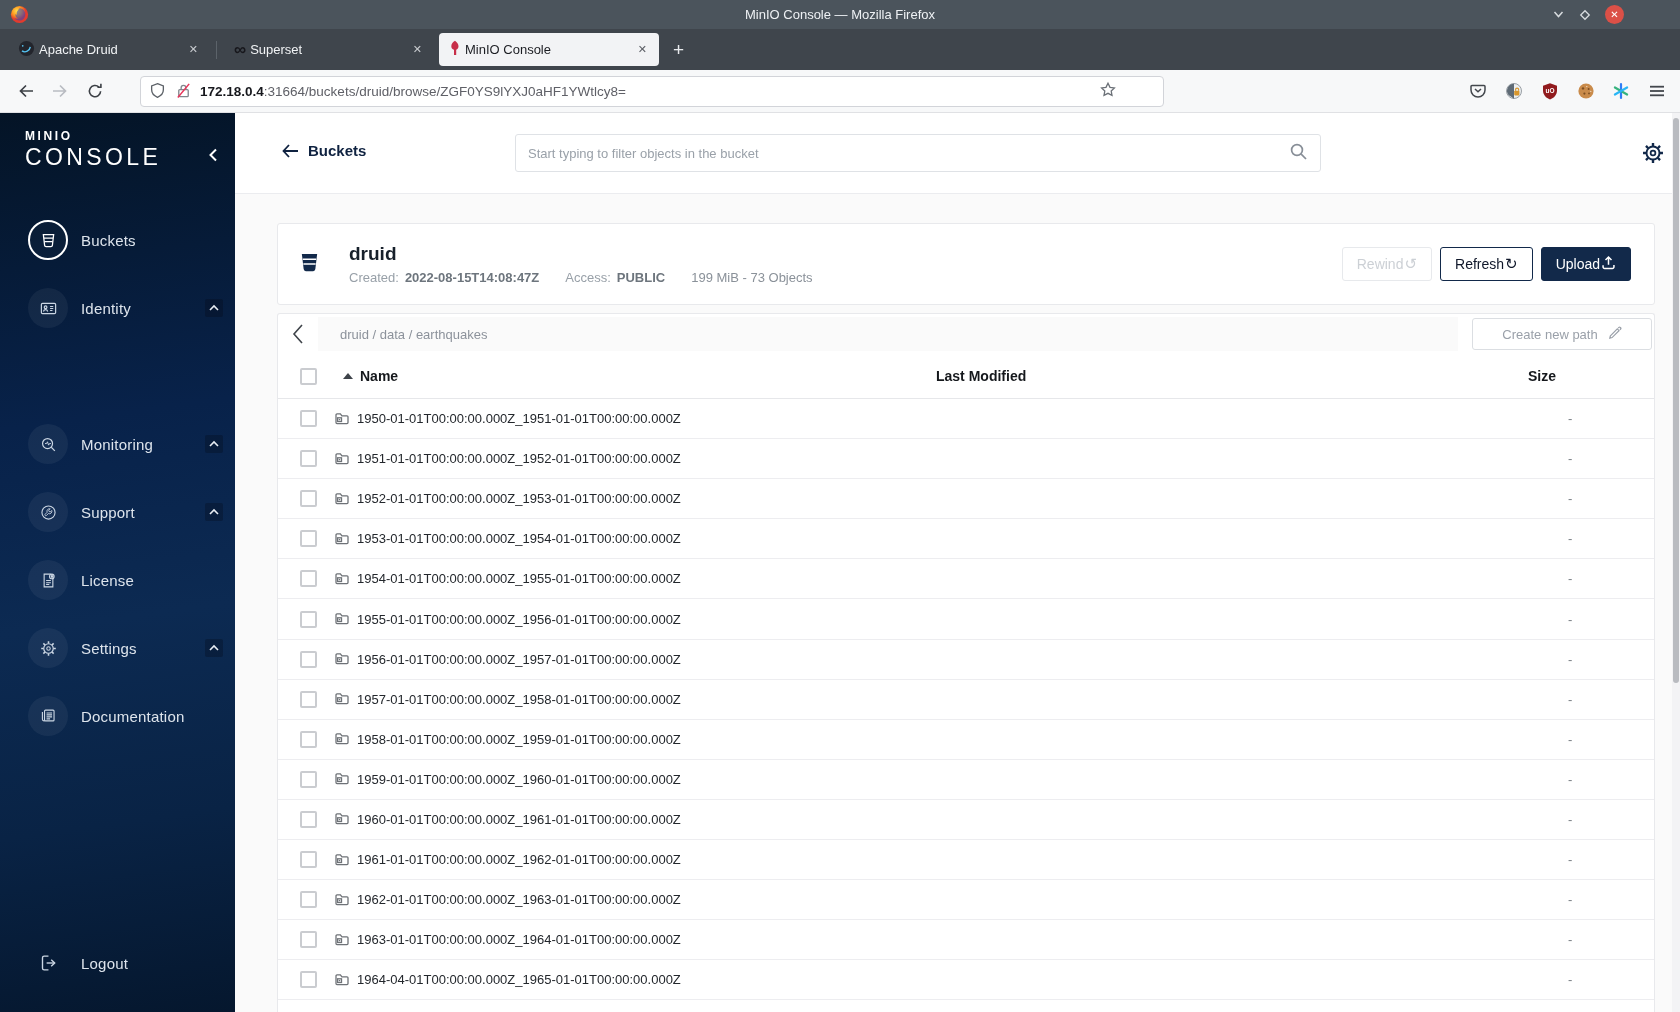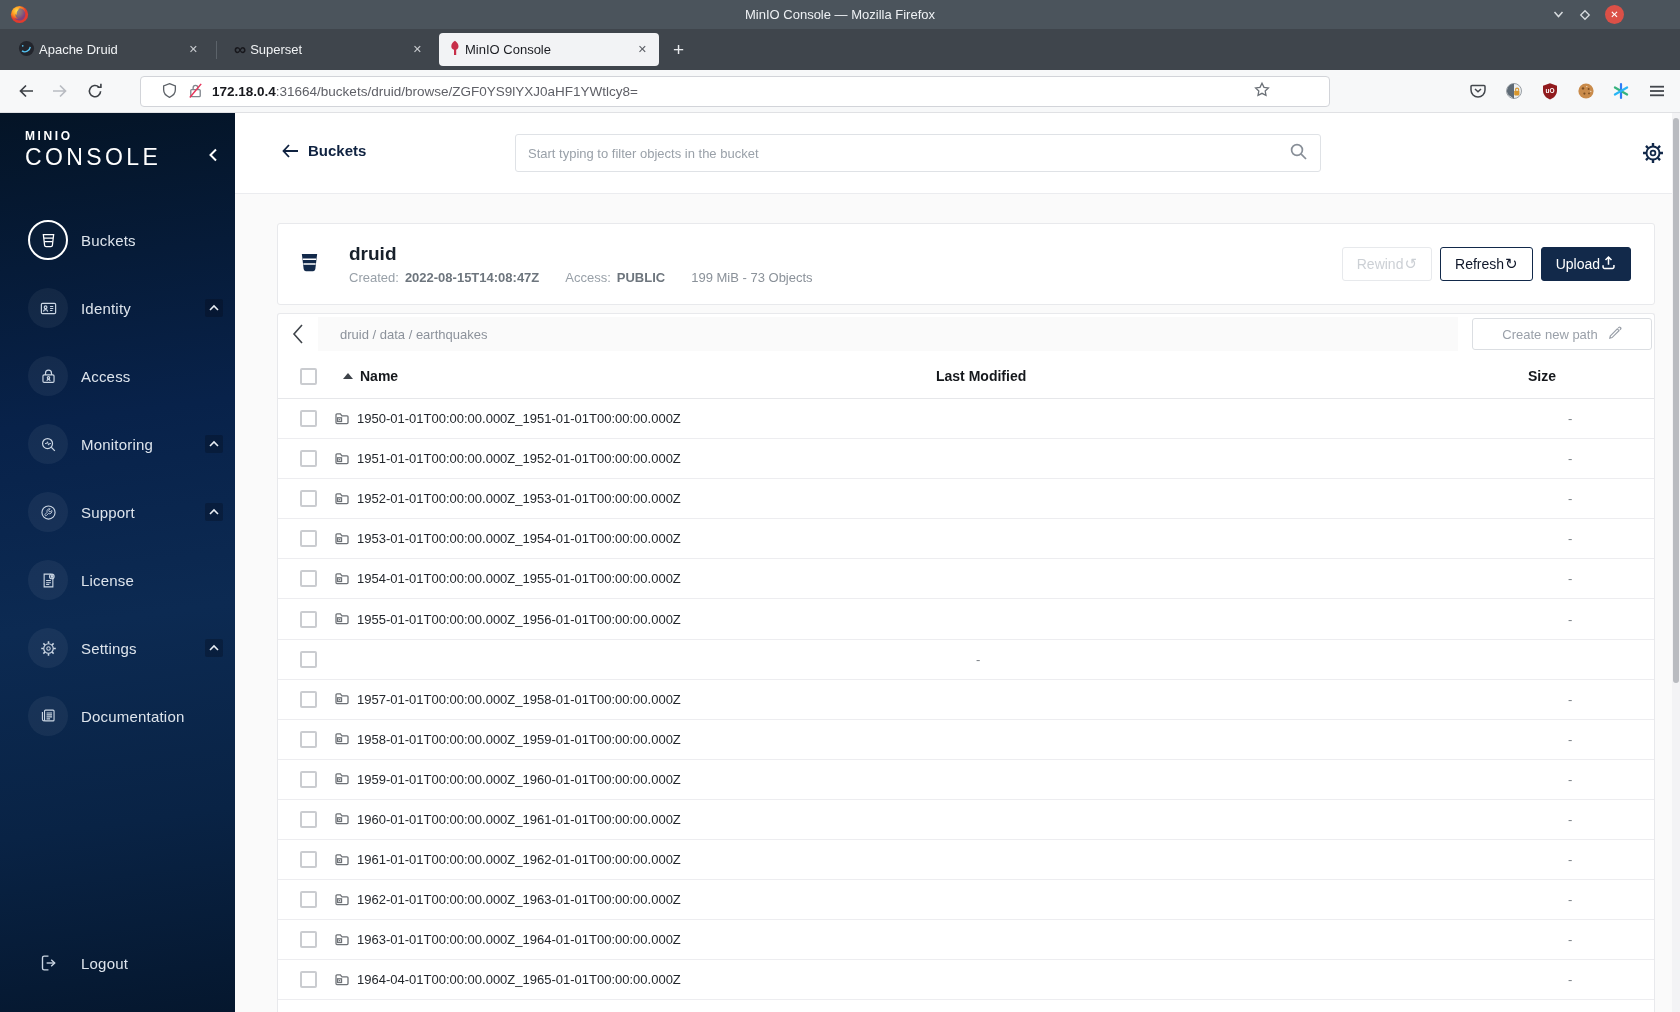--- a/index.html
+++ b/index.html
@@ -25,22 +25,22 @@
   .tab.active{background:#f2f3f5;color:#1b1d22}
   .tab-label{flex:1;margin-left:4px;white-space:nowrap;overflow:hidden}
   .tab-close{font-size:11px;color:#c9ccd0;padding:2px}
   .tab.active .tab-close{color:#5a5d64}
   .tabsep{width:1px;height:18px;background:#5c636a;flex:none;margin-left:6px}
   .newtab{color:#e8eaed;font-size:19px;font-weight:300;margin-left:14px;cursor:default}
 
   .toolbar{position:absolute;top:70px;left:0;right:0;height:43px;background:#f7f8f9;
     border-bottom:1px solid #e0e1e4}
   .navic{position:absolute;top:12px}
-  .urlfield{position:absolute;left:140px;top:6px;width:1190px;height:31px;background:#fff;
-    border:1px solid #d2d4d9;border-radius:4px;display:flex;align-items:center;padding:0 20px;
+  .urlfield{position:absolute;left:140px;top:6px;width:1024px;height:31px;background:#fff;
+    border:1px solid #d2d4d9;border-radius:4px;display:flex;align-items:center;padding:0 8px;
     font-size:13.5px;white-space:nowrap}
   .url-host{font-weight:700;color:#17181d;margin-left:8px}
   .url-rest{color:#5f6067}
   .url-star{margin-left:auto;margin-right:38px}
   .tb-right{position:absolute;top:12px;display:flex;align-items:center}
 
   
   .app{position:absolute;top:113px;left:0;width:1680px;height:899px}
   .sidebar{position:absolute;left:0;top:0;width:235px;height:899px;
     background:linear-gradient(172deg,#041426 0%,#08224a 34%,#0c2a52 56%,#092345 78%,#05172e 100%)}
@@ -297,31 +297,20 @@
             </svg>
         </span>
         <span class="slabel">Identity</span>
         <span class="chev">
             <svg width="12" height="8" viewBox="0 0 12 8">
               <polyline points="2,6 6,2 10,6" fill="none" stroke="#e8edf3" stroke-width="1.6"></polyline>
             </svg>
           </span>
       </div>
 
-      <div class="sitem" style="top:243px" able="true">
-        <span class="icirc">
-          <svg width="19" height="19" viewBox="0 0 24 24" fill="none" stroke="#ccd7e4" stroke-width="1.5">
-              <rect x="5" y="10" width="14" height="9.5" rx="1.5"></rect>
-              <path d="M8.2 10V7.8a3.8 3.8 0 0 1 7.6 0V10"></path>
-              <circle cx="12" cy="13.6" r="1.5"></circle>
-              <path d="M9.9 17.6c.3-1.3 1.1-1.9 2.1-1.9s1.8.6 2.1 1.9"></path>
-            </svg>
-        </span>
-        <span class="slabel">Access</span>
-      </div>
 
       <div class="sitem" style="top:311px">
         <span class="icirc">
           <svg width="19" height="19" viewBox="0 0 24 24" fill="none" stroke="#ccd7e4" stroke-width="1.5">
               <circle cx="10.8" cy="10.8" r="6.3"></circle>
               <path d="M15.5 15.5L20 20"></path>
               <path d="M7.6 10.8h2l1.1-2.2 1.4 4.2 1.1-2h1.9" stroke-width="1.2"></path>
             </svg>
         </span>
         <span class="slabel">Monitoring</span>
@@ -609,20 +598,30 @@
       <span class="fname">1955-01-01T00:00:00.000Z_1956-01-01T00:00:00.000Z</span>
     </div>
     <div></div>
     <div class="rc4"><span>-</span></div>
   </div>
 
   <div class="trow grid">
     <div class="c1">
                   <span class="cb"></span>
                 </div>
+    <div class="rc2">
+      <span>
+        <svg width="16" height="16" viewBox="0 0 16 16" fill="none" stroke="#6e7277" stroke-width="1.3">
+                      <path d="M2 5.9a1 1 0 0 1 1-1h3.4l1.5 1.9H13a1 1 0 0 1 1 1v5.8a1 1 0 0 1-1 1H3a1 1 0 0 1-1-1V5.9z"></path>
+                      <rect x="3.6" y="8.8" width="3.9" height="3.7"></rect>
+                      <path d="M4.8 10.6h1.4"></path>
+                    </svg>
+      </span>
+      <span class="fname">1956-01-01T00:00:00.000Z_1957-01-01T00:00:00.000Z</span>
+    </div>
     <div></div>
     <div class="rc4"><span>-</span></div>
   </div>
 
   <div class="trow grid">
     <div class="c1">
                   <span class="cb"></span>
                 </div>
     <div class="rc2">
       <span>

